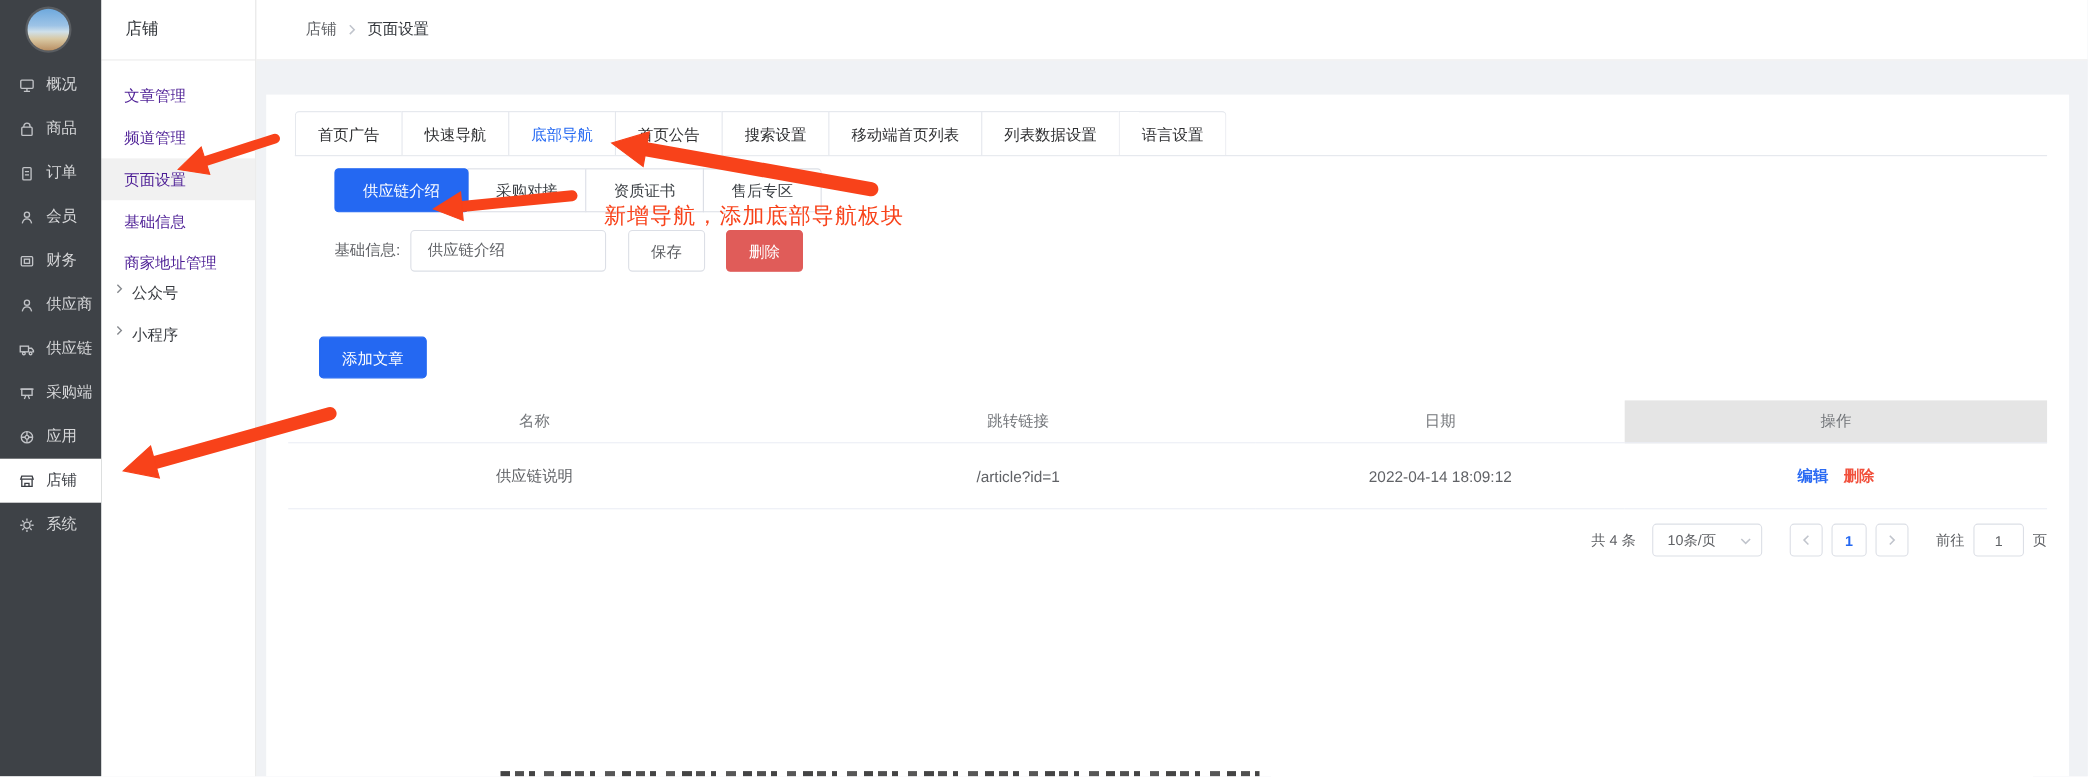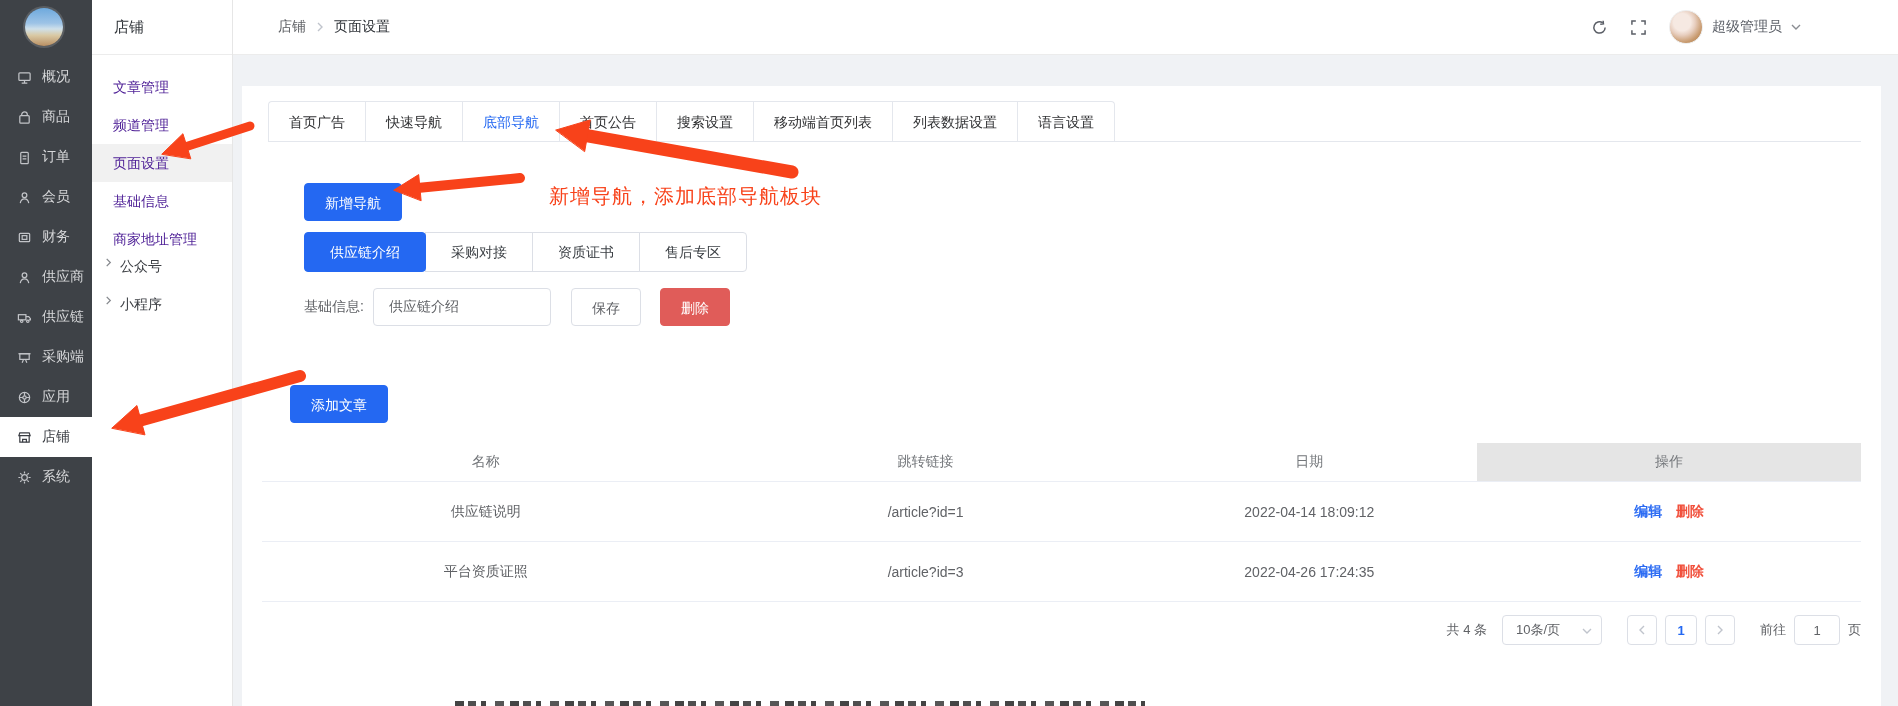--- a/index.html
+++ b/index.html
@@ -227,59 +227,34 @@
     <header class="main-header">
       <div class="breadcrumb">
         <span class="bc-first">店铺</span>
         <span class="bc-sep">
           <svg viewBox="0 0 10 10" fill="none" stroke="currentColor" stroke-width="1.4">
               <path d="M3 1l4 4-4 4"></path>
             </svg>
         </span>
         <span class="bc-last">页面设置</span>
       </div>
-      <div class="hdr-tools">
-        <span class="hdr-icon">
-          <svg viewBox="0 0 16 16" fill="none" stroke="currentColor" stroke-width="1.4">
-              <path d="M13.3 8A5.3 5.3 0 1 1 11 3.6"></path>
-              <path d="M11.4 1.6l.3 3-3 .3"></path>
-            </svg>
-        </span>
-        <span class="hdr-icon">
-          <svg viewBox="0 0 16 16" fill="none" stroke="currentColor" stroke-width="1.4">
-              <path d="M5.5 1.8H1.8v3.7M10.5 1.8h3.7v3.7M14.2 10.5v3.7h-3.7M1.8 10.5v3.7h3.7"></path>
-            </svg>
-        </span>
-        <span class="hdr-user">
-          <span class="avatar"></span>
-          <span class="hdr-name">超级管理员</span>
-          <span class="hdr-caret">
-            <svg viewBox="0 0 10 10" fill="none" stroke="currentColor" stroke-width="1.4">
-                <path d="M1 3l4 4 4-4"></path>
-              </svg>
-          </span>
-        </span>
-      </div>
     </header>
 
     <section class="card">
       <div class="tabs">
         <div class="tab">首页广告</div>
         <div class="tab">快速导航</div>
         <div class="tab active">底部导航</div>
         <div class="tab">首页公告</div>
         <div class="tab">搜索设置</div>
         <div class="tab">移动端首页列表</div>
         <div class="tab">列表数据设置</div>
         <div class="tab">语言设置</div>
       </div>
 
-      <div>
-        <button class="btn btn-primary add-nav">新增导航</button>
-      </div>
 
       <div class="subtabs">
         <div class="subtab active">供应链介绍</div>
         <div class="subtab">采购对接</div>
         <div class="subtab">资质证书</div>
         <div class="subtab">售后专区</div>
       </div>
 
       <div class="form-row">
         <span class="form-label">基础信息:</span>
@@ -310,29 +285,20 @@
         <tbody>
           <tr>
             <td>供应链说明</td>
             <td>/article?id=1</td>
             <td>2022-04-14 18:09:12</td>
             <td>
               <span class="link-edit">编辑</span>
               <span class="link-del">删除</span>
             </td>
           </tr>
-          <tr>
-            <td>平台资质证照</td>
-            <td>/article?id=3</td>
-            <td>2022-04-26 17:24:35</td>
-            <td>
-              <span class="link-edit">编辑</span>
-              <span class="link-del">删除</span>
-            </td>
-          </tr>
         </tbody>
       </table>
 
       <div class="pagination">
         <span class="pg-total">共 4 条</span>
         <span class="pg-select">
           <span>10条/页</span>
           <svg viewBox="0 0 10 10" fill="none" stroke="currentColor" stroke-width="1.4">
               <path d="M1 3l4 4 4-4"></path>
             </svg>

